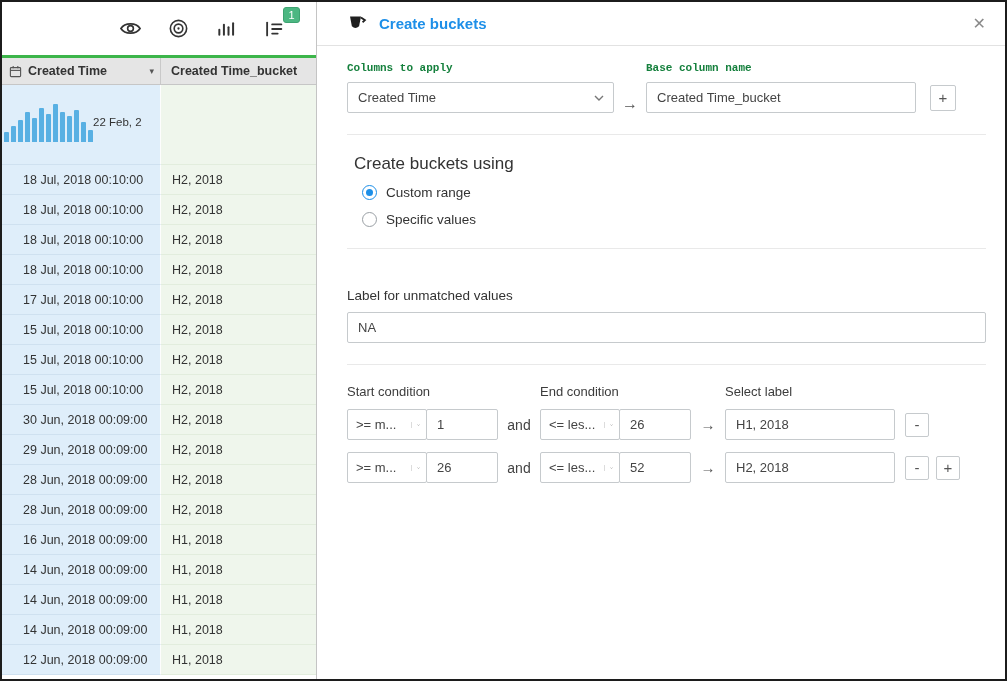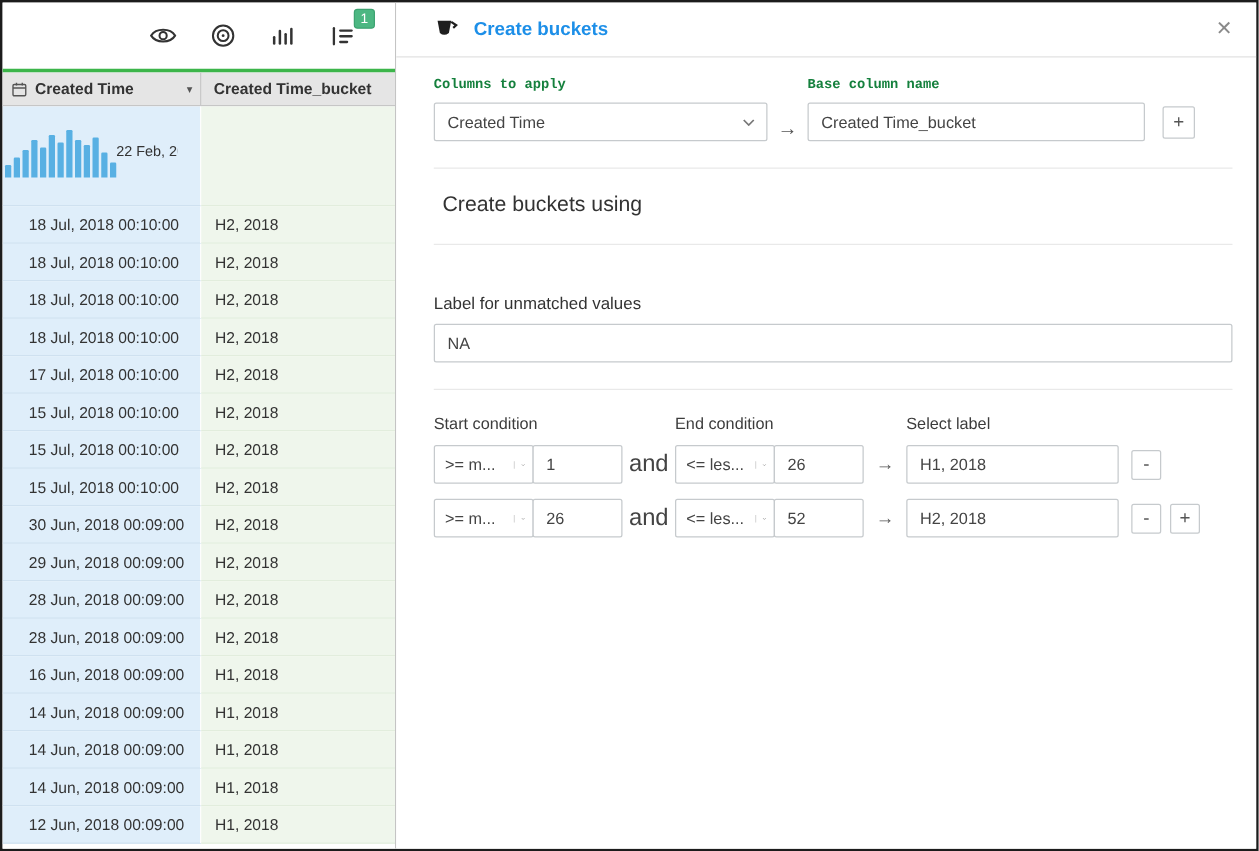--- a/index.html
+++ b/index.html
@@ -70,21 +70,21 @@
   .input.full { width:100%; }
 
   .cond-section { margin-top:10px; }
   .cond-headers { display:flex; font-size:13px; color:#3c3c3c; margin-bottom:10px; }
   .cond-headers span:nth-child(1){ width:193px; }
   .cond-headers span:nth-child(2){ width:185px; }
   .cond-row { display:flex; align-items:center; margin-bottom:12px; }
   .cw80 { width:80px; padding:0 6px 0 8px; }
   .cw80 .caret-svg { border-left:1px solid #dcdcdc; padding-left:5px; margin-left:4px; }
   .cw72 { width:72px; margin-left:-1px; }
-  .and { width:42px; text-align:center; font-size:19px; color:#444; }
+  .and { width:42px; text-align:center; font-size:14px; color:#444; }
   .arrow-cell { width:34px; text-align:center; color:#555; font-size:15px; }
   .cw170 { width:170px; }
   .sq-btn.sm { width:24px; height:24px; margin-left:10px; }
   .sq-btn.sm.add { margin-left:7px; }
   .hiddenbtn { visibility:hidden; }
 </style>
 </head>
 <body>
 
 <div class="app">
@@ -349,20 +349,30 @@
             <input class="input w270" value="Created Time_bucket" style="">
             <button class="sq-btn">+</button>
           </div>
         </div>
       </div>
 
       <div class="divider"></div>
 
       <div class="section">
         <div class="cbu-label">Create buckets using</div>
+        <div id="radio-group">
+            <div class="radio-row">
+              <span class="radio selected"></span>
+              <span>Custom range</span>
+            </div>
+            <div class="radio-row">
+              <span class="radio"></span>
+              <span>Specific values</span>
+            </div>
+          </div>
       </div>
 
       <div class="divider"></div>
 
       <div class="section unmatched">
         <label class="s-label">Label for unmatched values</label>
         <input class="input full" value="NA" style="">
       </div>
 
       <div class="divider"></div>

